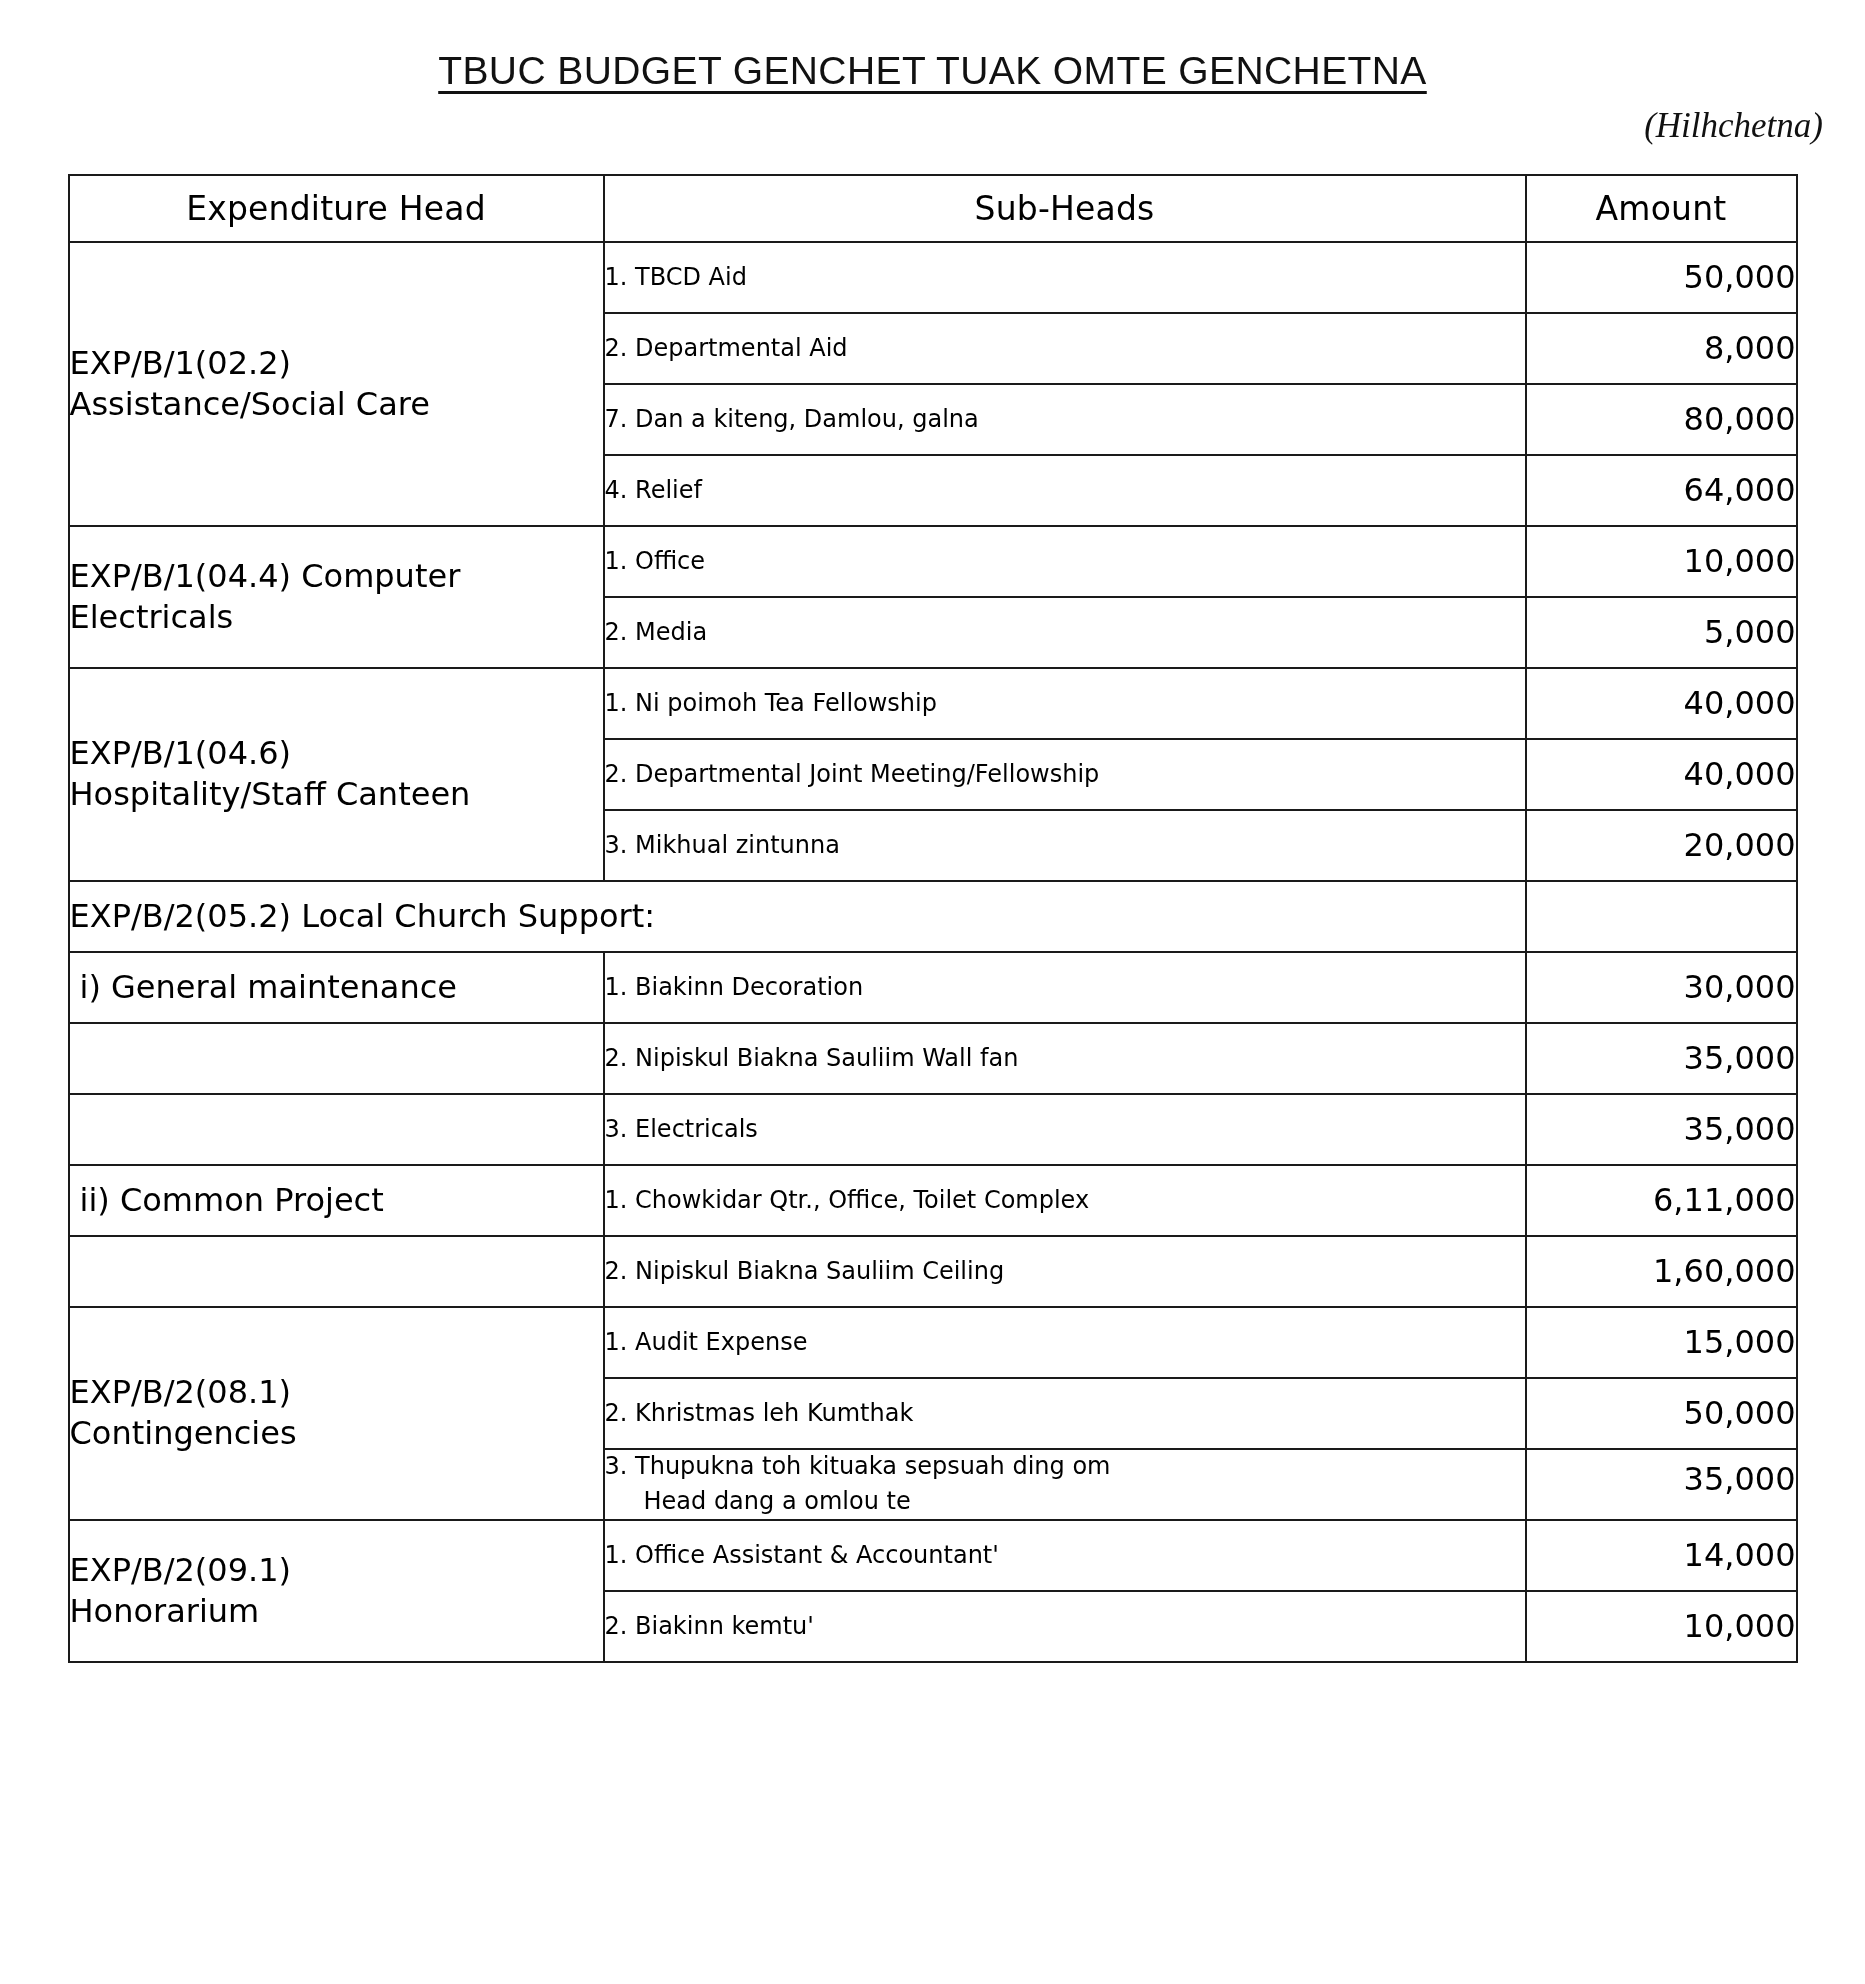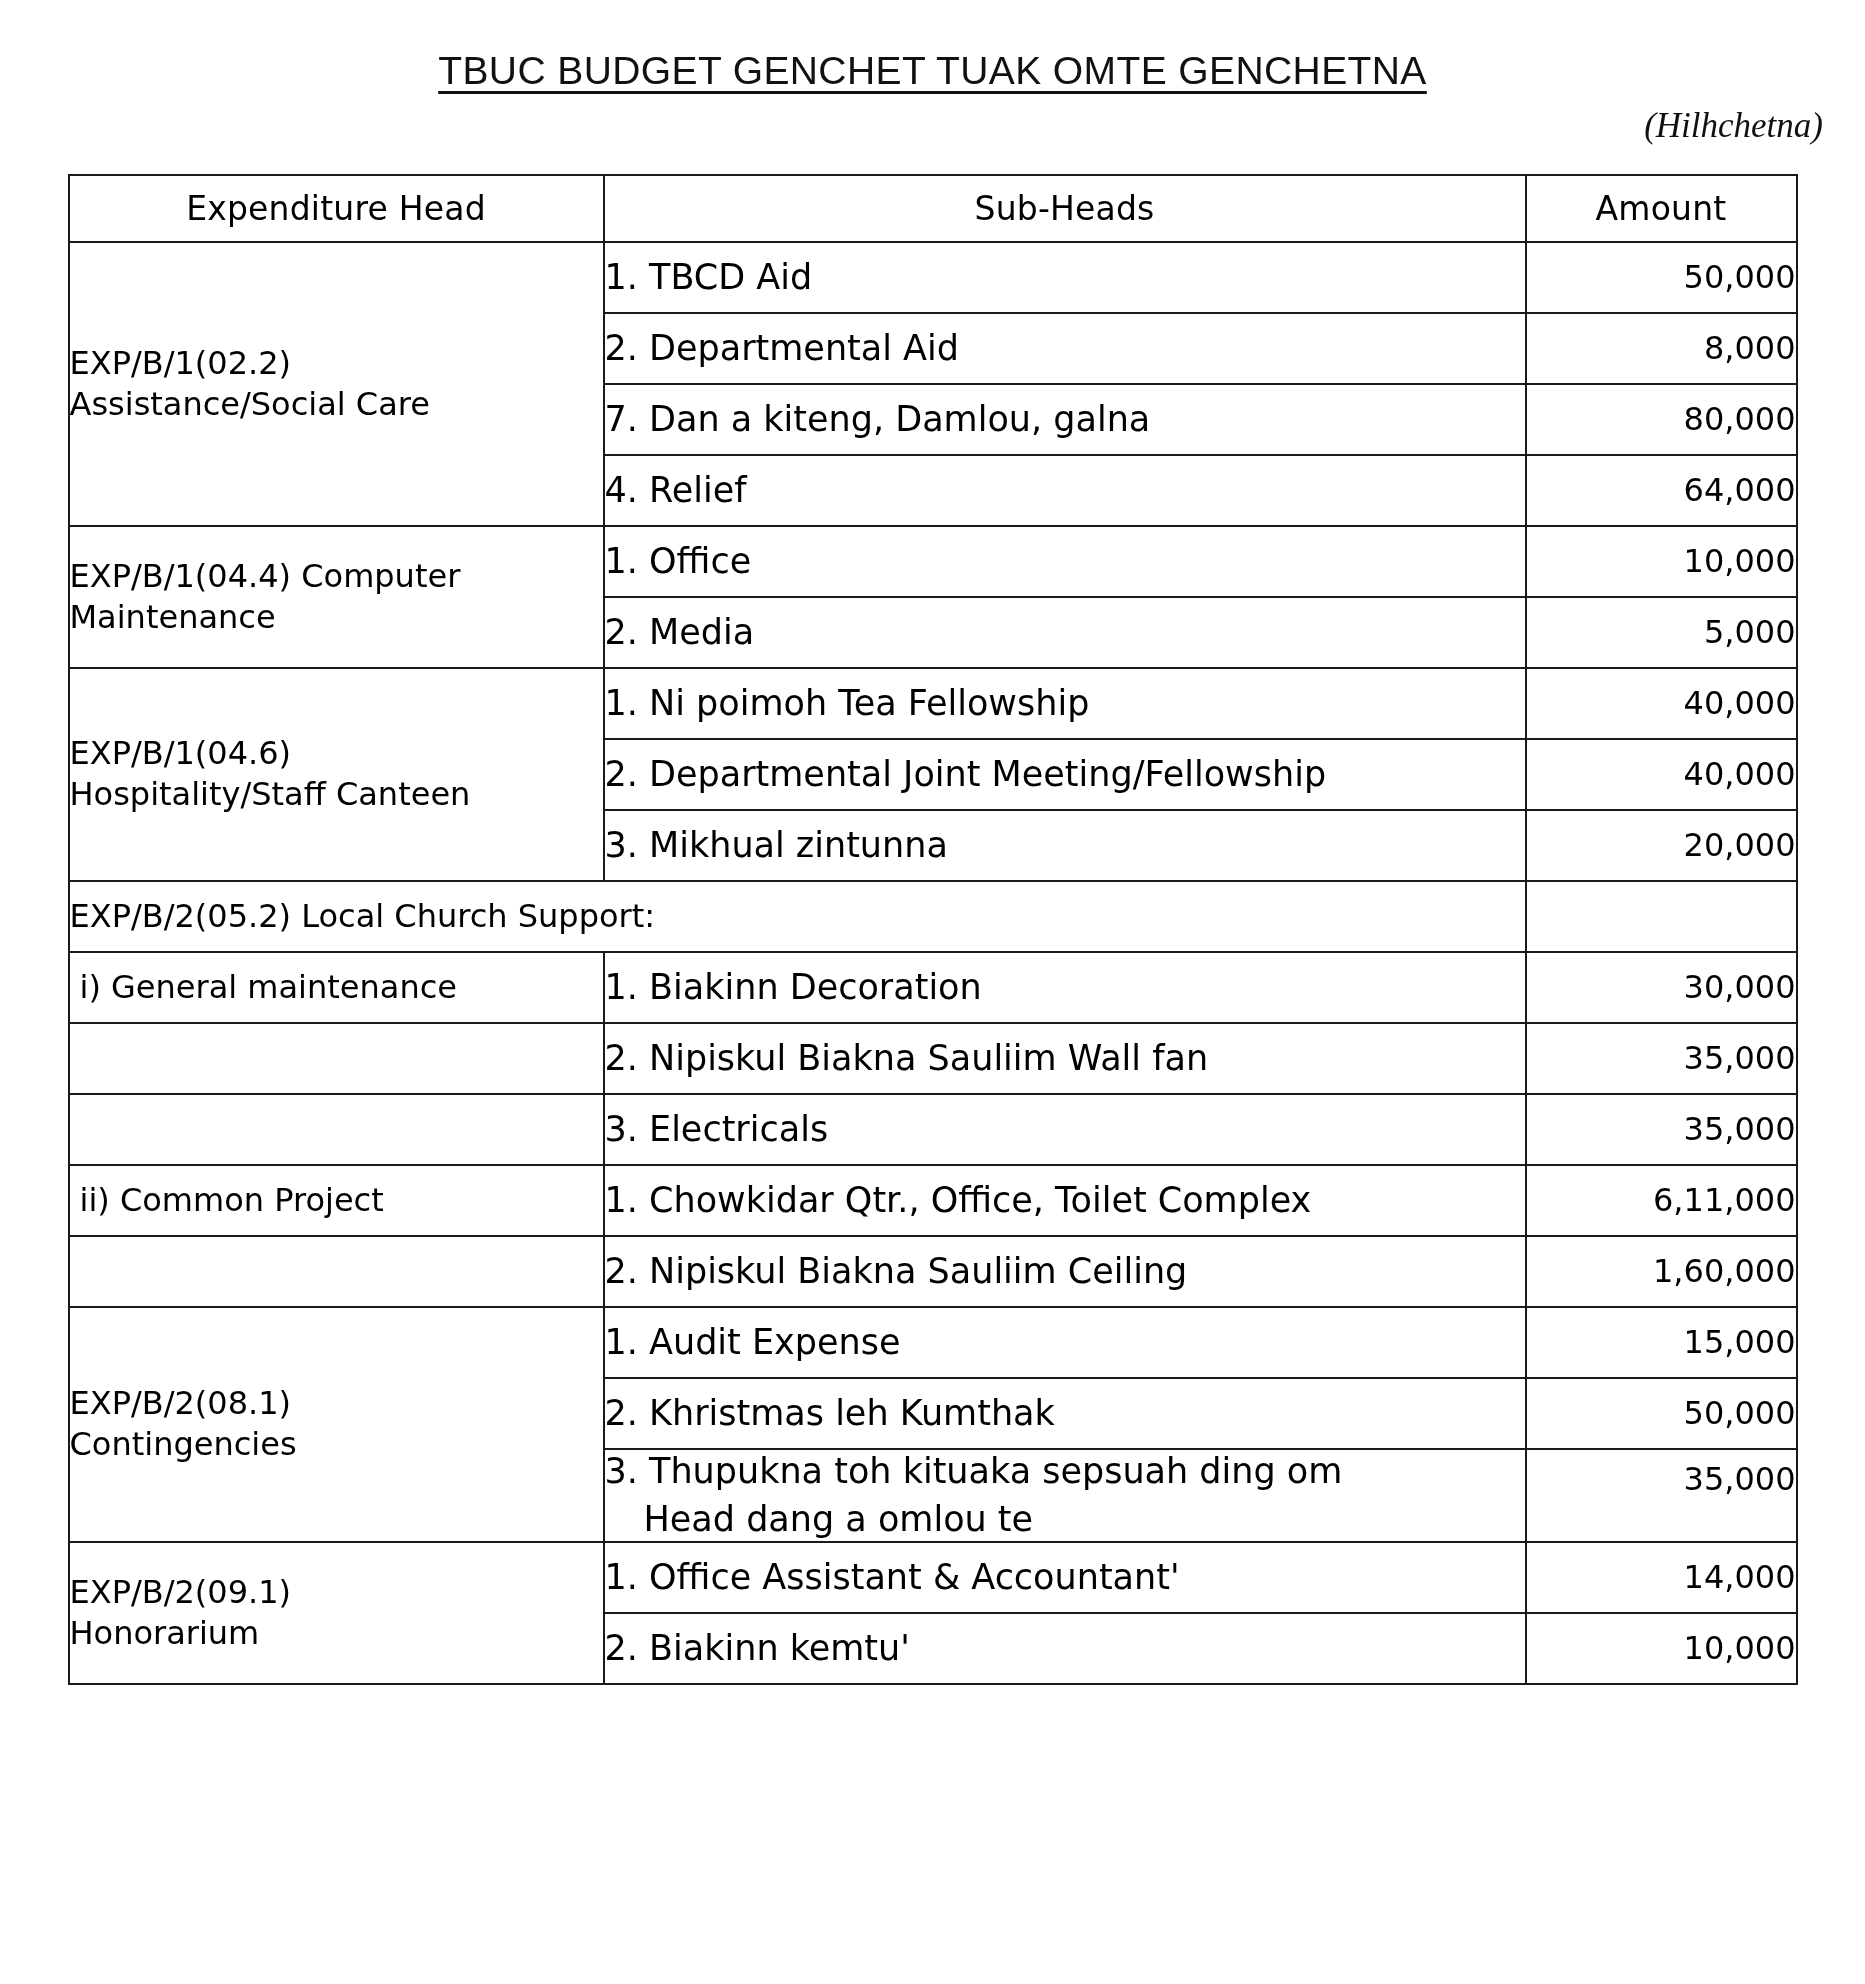--- a/index.html
+++ b/index.html
@@ -66,21 +66,21 @@
     letter-spacing: 0.2px;
     border-radius: 13px;
   }
   td.head-cell {
     font-size: 32px;
     padding: 8.4px 5.6px 8.4px 10px;
     vertical-align: top;
     line-height: 1.28;
   }
   td.sub-cell {
-    font-size: 35px;
+    font-size: 24px;
     padding: 7px 7px 7px 11.3px;
     height: 69px;
     line-height: 1.22;
   }
   td.sub-cell .cont {
     display: block;
     padding-left: 39px;
     padding-top: 5.6px;
   }
   td.amt-cell {
@@ -143,21 +143,21 @@
         <td class="amt-cell">80,000</td>
       </tr>
       <tr>
         <td class="sub-cell">4. Relief</td>
         <td class="amt-cell">64,000</td>
       </tr>
 
       <tr>
         <td class="head-cell" rowspan="2">
           <div>EXP/B/1(04.4) Computer</div>
-          <div>Maintenance</div>
+          <div>Electricals</div>
         </td>
         <td class="sub-cell">1. Office</td>
         <td class="amt-cell">10,000</td>
       </tr>
       <tr>
         <td class="sub-cell">2. Media</td>
         <td class="amt-cell">5,000</td>
       </tr>
 
       <tr>

